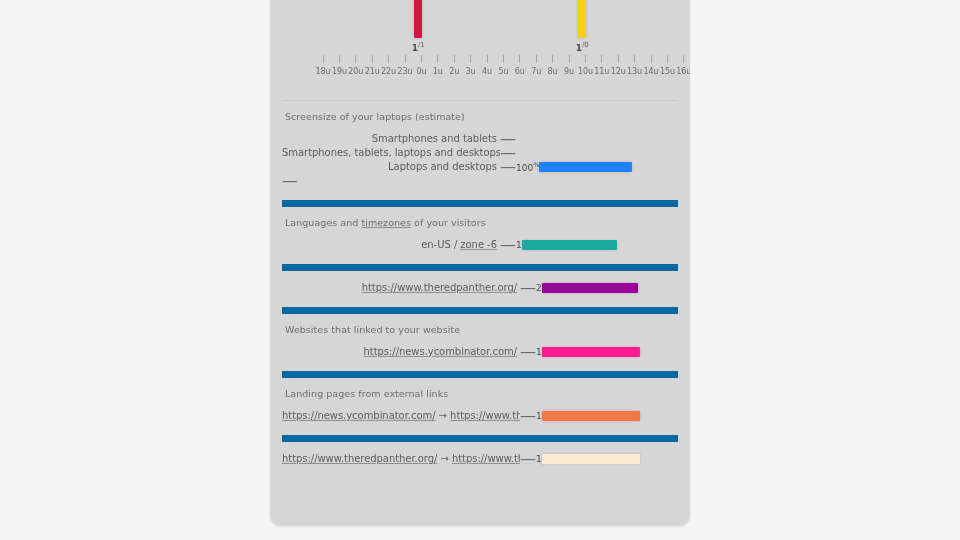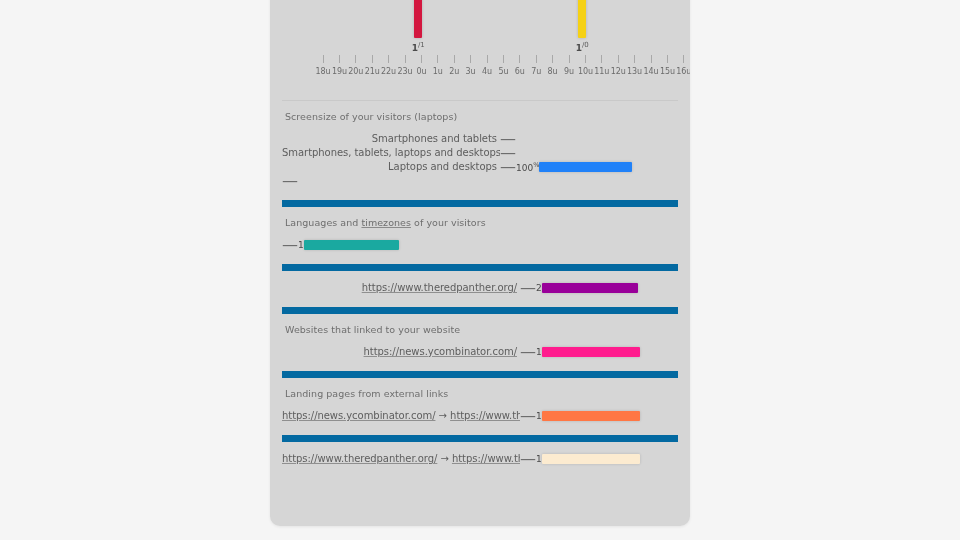--- a/index.html
+++ b/index.html
@@ -266,21 +266,21 @@
           <span class="tlab">16u</span>
         </div>
         <div class="tick" style="left: 371.2px;">
           <span class="mark"></span>
           <span class="tlab">17u</span>
         </div>
       </div>
   </div>
 
   <div class="section first">
-    <div class="sec-title">Screensize of your visitors (laptops)</div>
+    <div class="sec-title">Screensize of your laptops (estimate)</div>
     <div class="rows">
 
       <div class="row">
         <div class="lab">Smartphones and tablets</div>
         <div class="dash">—</div>
       </div>
 
       <div class="row">
         <div class="lab">Smartphones, tablets, laptops and desktops</div>
         <div class="dash">—</div>
@@ -301,20 +301,23 @@
 
     </div>
   </div>
 
   <div class="section">
     <div class="sec-title">
       <span>Languages and </span><u>timezones</u><span> of your visitors</span>
     </div>
     <div class="rows">
       <div class="row">
+        <div class="lab">
+          <span>en-US / </span><a href="#">zone -6</a>
+        </div>
         <div class="dash">—</div>
         <div class="val">1</div>
         <div class="bar" id="bar-lang" style="width: 95px; background: rgb(26, 169, 160);"></div>
       </div>
     </div>
   </div>
 
   <div class="section">
     <div class="rows w1">
       <div class="row">

